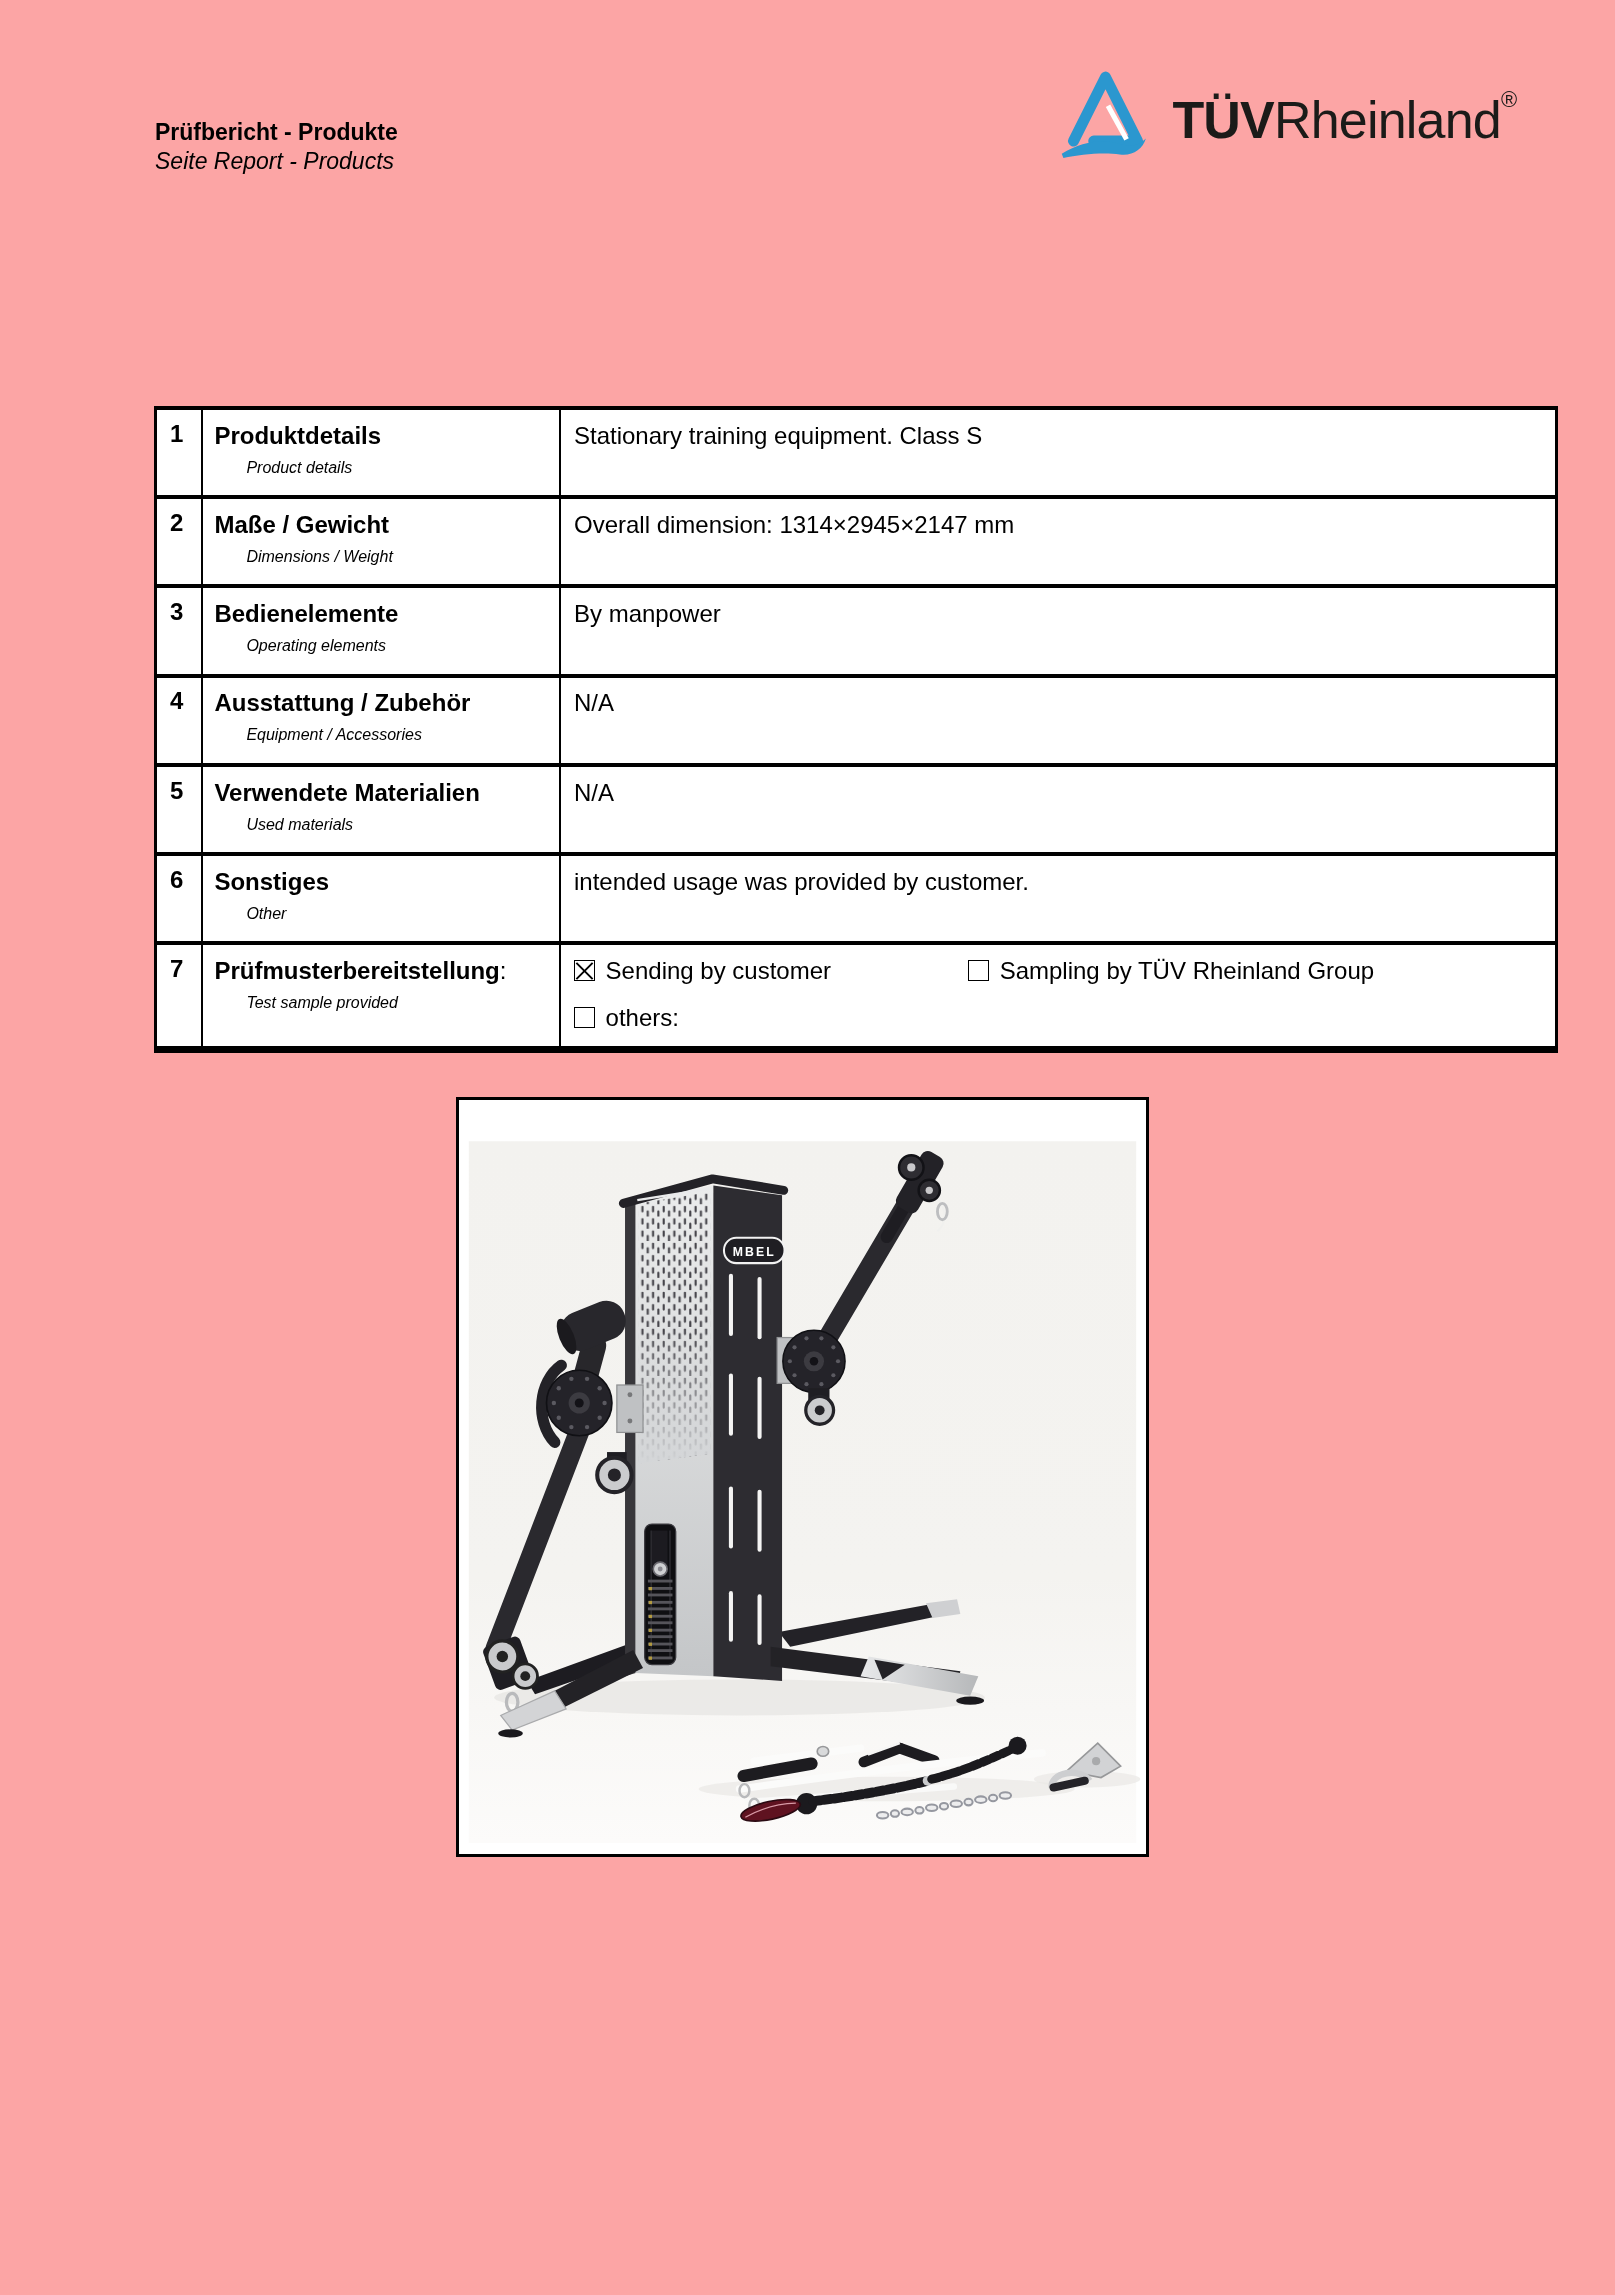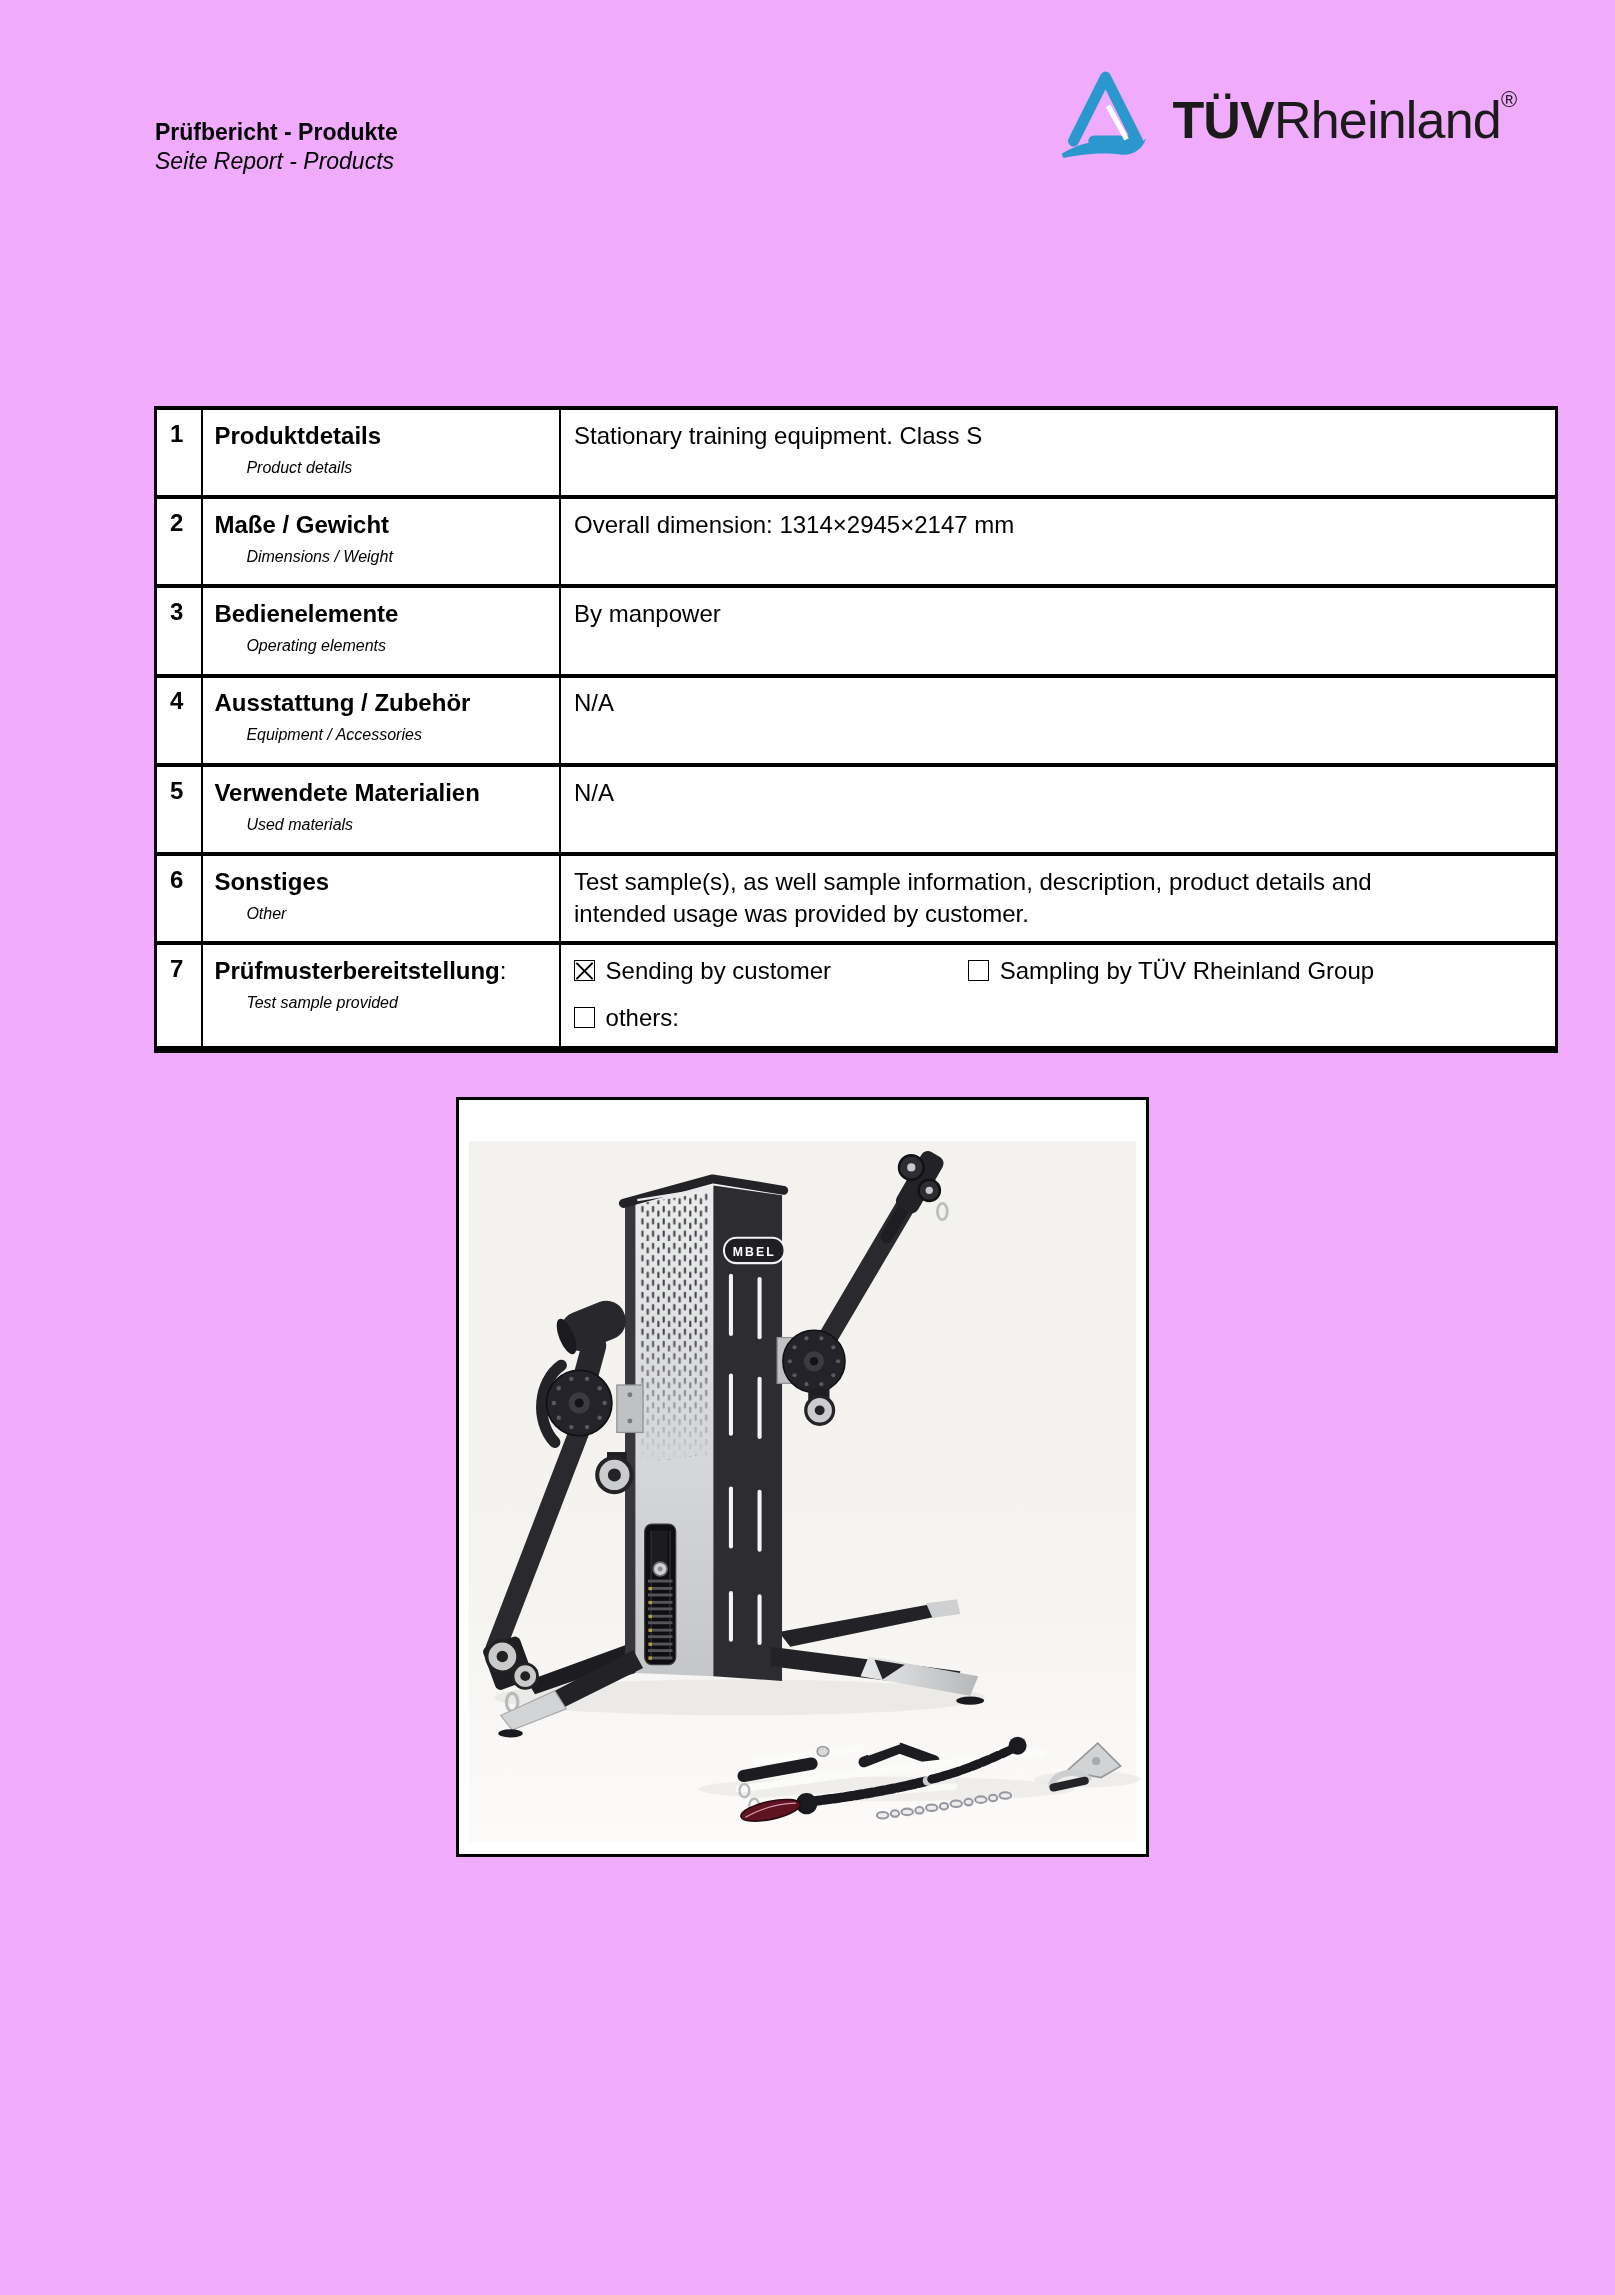--- a/index.html
+++ b/index.html
@@ -1,16 +1,16 @@
 <!DOCTYPE html>
 <html style="font-size:13px"><head>
 <meta charset="utf-8">
 <style>
   html,body{margin:0;padding:0;background:#ffffff;}
-  #page{position:relative;width:1616px;height:2295px;background:#f0abfc;
+  #page{position:relative;width:1616px;height:2295px;background:#fca5a5;
         font-family:"Liberation Sans",sans-serif;color:#000;overflow:hidden;}
   .abs{position:absolute;}
   .b{font-weight:bold;}
   .i{font-style:italic;}
 
   
   .doc-header{left:155px;top:118px;font-size:23px;line-height:29px;}
 
   
   .brand{left:1055px;top:64px;display:flex;align-items:center;gap:16.4px;height:106px;}
@@ -134,21 +134,20 @@
           <div class="val-line">N/A</div>
         </div>
       </div>
       <div class="trow">
         <div class="c-num">6</div>
         <div class="c-label">
           <div class="lbl-de">Sonstiges</div>
           <div class="lbl-en">Other</div>
         </div>
         <div class="c-val">
-          <div class="val-line">Test sample(s), as well sample information, description, product details and</div>
           <div class="val-line">intended usage was provided by customer.</div>
         </div>
       </div>
       <div class="trow">
         <div class="c-num">7</div>
         <div class="c-label">
           <div class="lbl-de">Prüfmusterbereitstellung<span class="plain">:</span></div>
           <div class="lbl-en">Test sample provided</div>
         </div>
         <div class="c-val">

